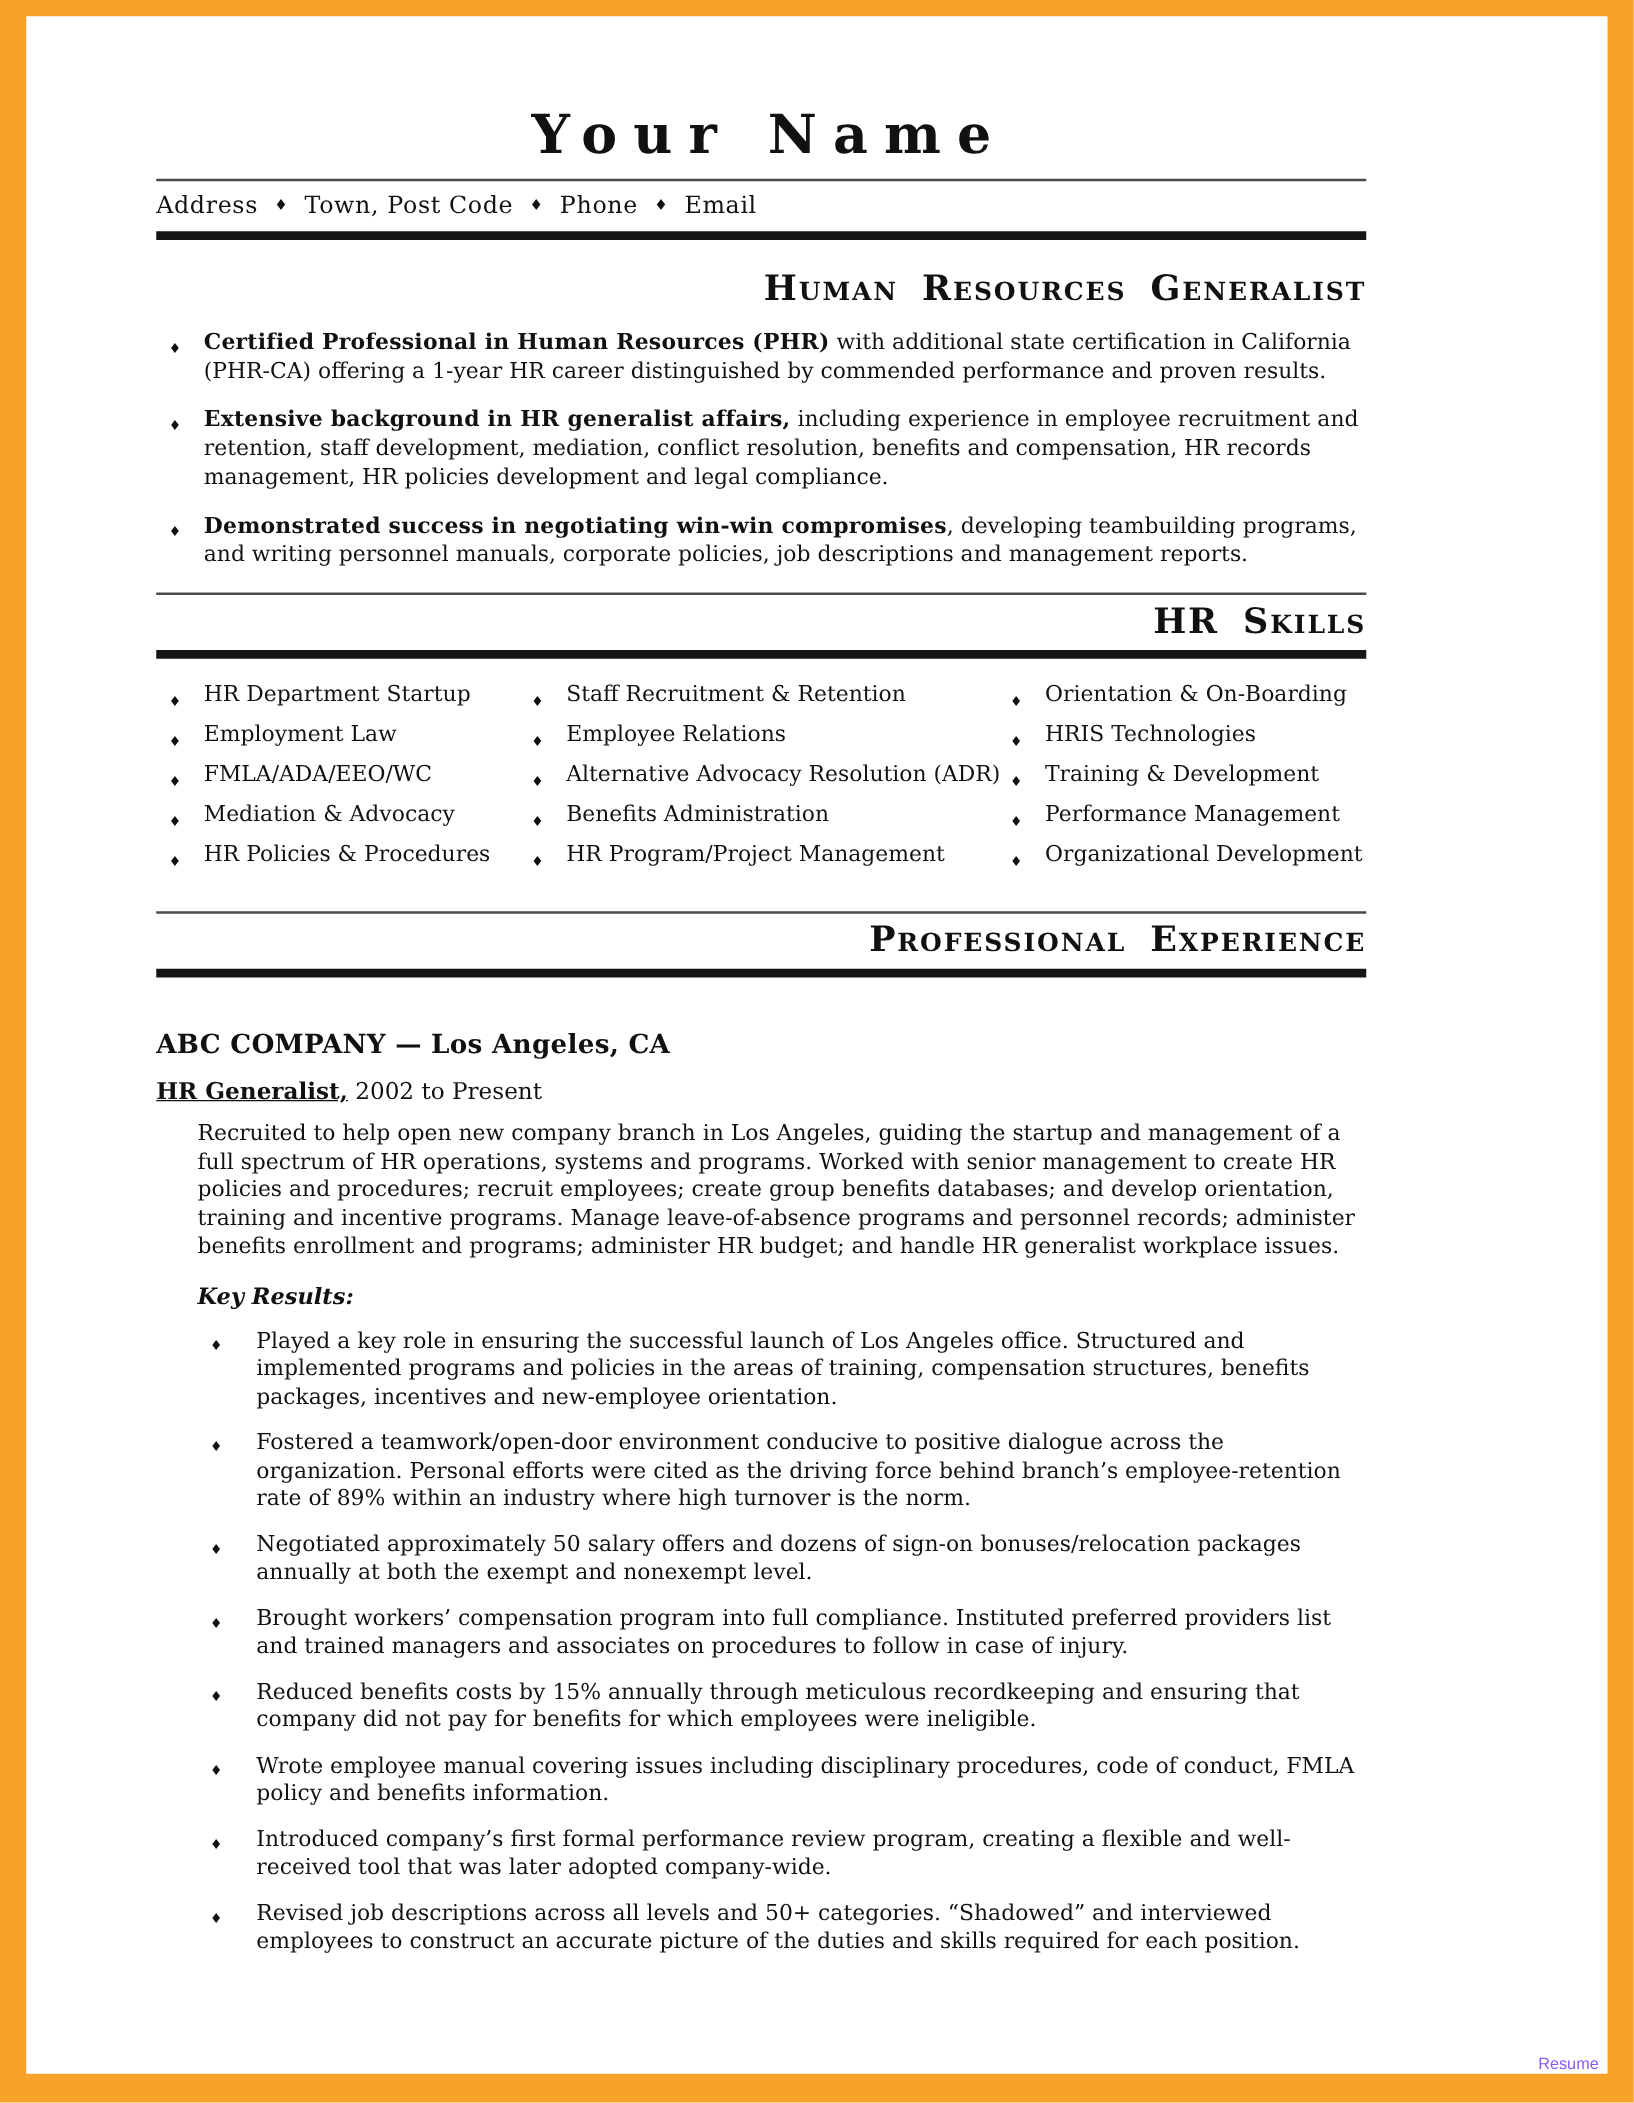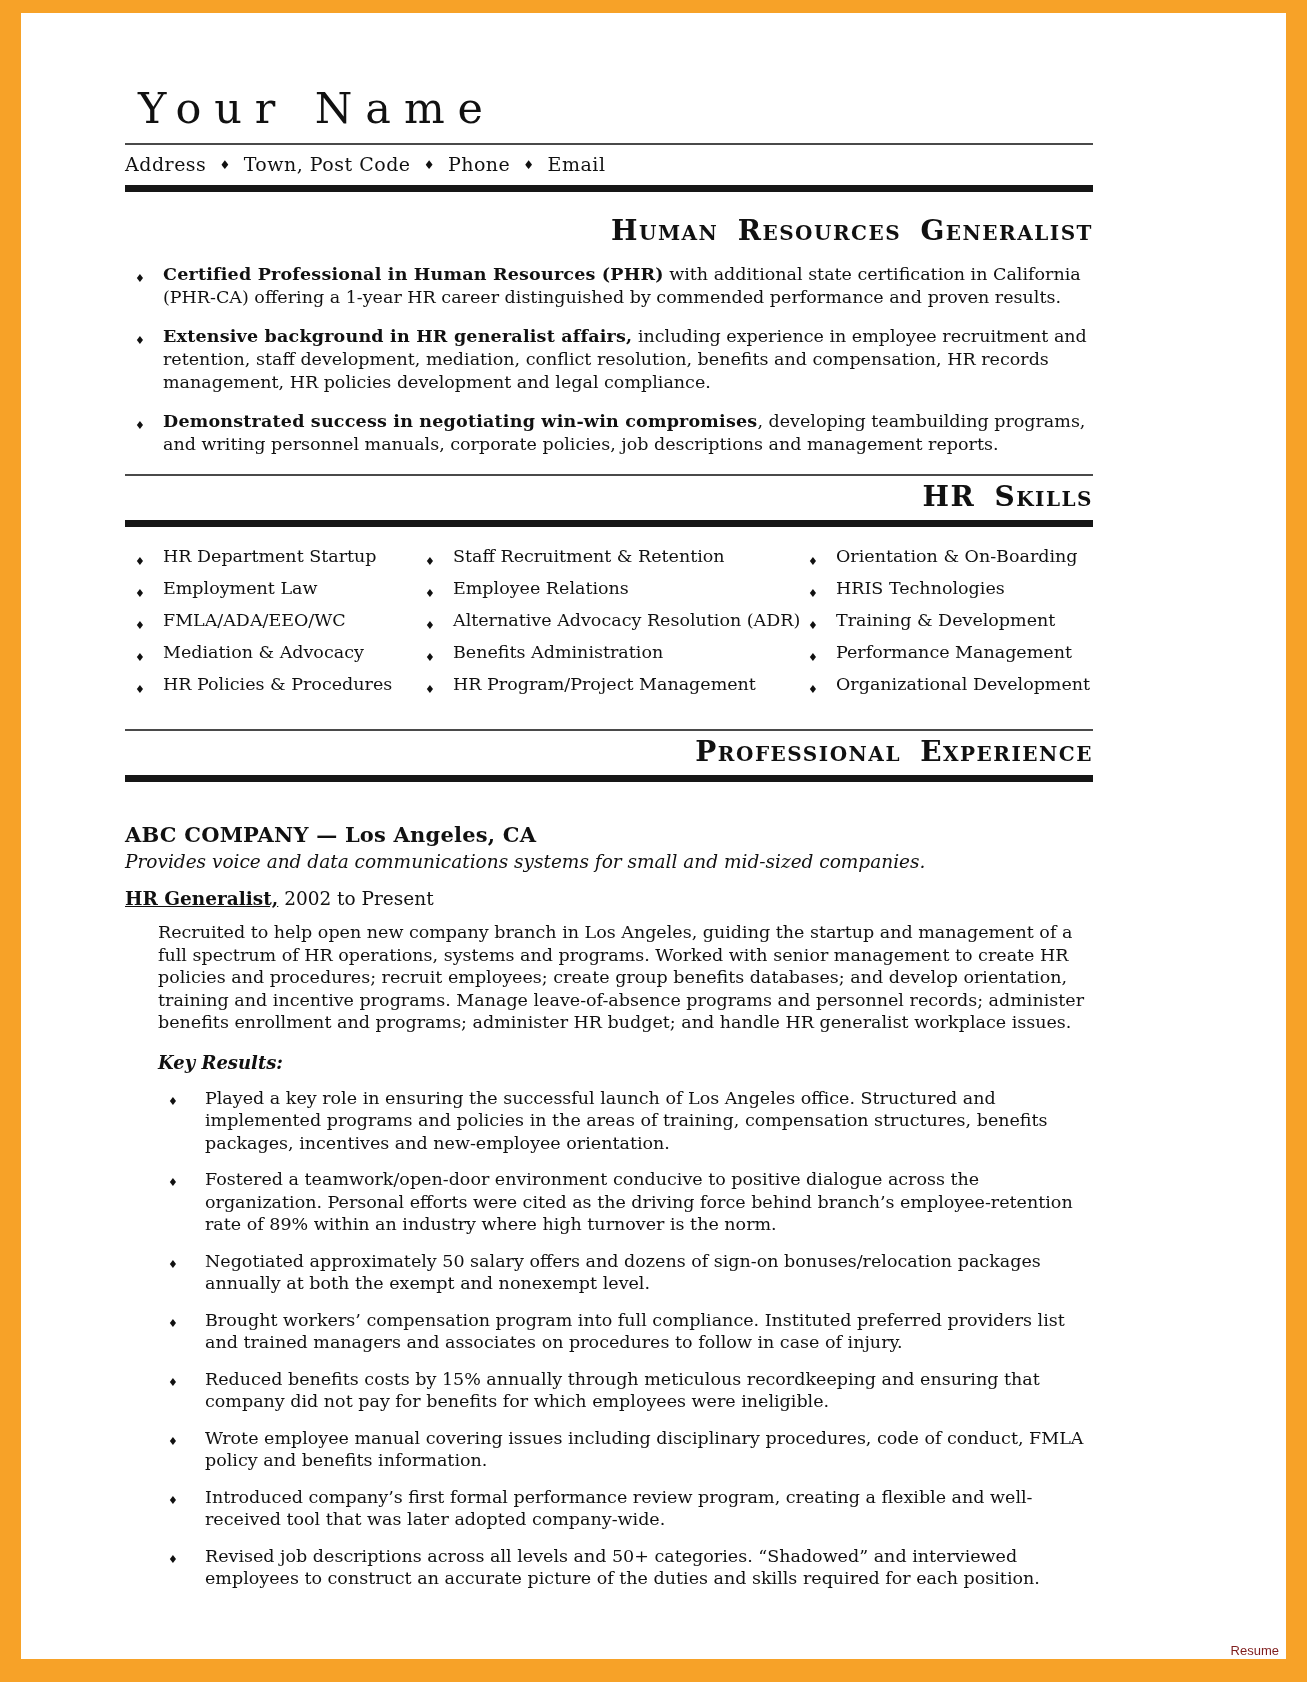--- a/index.html
+++ b/index.html
@@ -13,22 +13,23 @@
   }
   .paper {
     position: absolute;
     left: 21px; right: 21px; top: 13px; bottom: 23px;
     background: #ffffff;
     overflow: hidden;
   }
   .content { margin-left: 104px; width: 968px; padding-top: 70px; }
 
   .name {
+    text-align: center;
     font-size: 43px;
-    font-weight: normal;
+    font-weight: bold;
     letter-spacing: 0.30em;
     margin: 0;
     padding-left: 0.30em; 
     white-space: nowrap;
   }
   .rule-thin { height: 0; border: none; border-top: 2px solid #4a4a4a; margin: 0; }
   .rule-thick { height: 7px; background: #161616; }
 
   .name-rule { margin-top: 10px; }
 
@@ -75,21 +76,21 @@
   .key-results-label { margin: 18px 0 0 33px; font-weight: bold; font-style: italic; font-size: 18px; }
 
   .kr-list { margin: 4px 0 0 43px; }
   .kr-item { display: flex; margin: 14px 0; font-size: 17.5px; line-height: 22.5px; }
   .kr-item .dmd { flex: 0 0 37px; font-size: 11px; padding-top: 4px; }
 
   .watermark {
     position: absolute;
     right: 7px; bottom: 1px;
     font-size: 13px;
-    color: #7f1d1d;
+    color: #8b5cf6;
     font-family: "Liberation Sans", sans-serif;
   }
 </style>
 </head>
 <body>
 
 <div class="paper">
   <div class="content">
 
     <h1 class="name">Your Name</h1>
@@ -190,21 +191,20 @@
       </div>
     </div>
 
     <div class="band">
       <div class="rule-thin"></div>
       <h2 class="section-heading band-heading">Professional Experience</h2>
       <div class="rule-thick"></div>
     </div>
 
     <h3 class="company-name">ABC COMPANY — Los Angeles, CA</h3>
-    <p class="company-desc">Provides voice and data communications systems for small and mid-sized companies.</p>
 
     <p class="role-line"><span class="role-title">HR Generalist,</span><span> 2002 to Present</span></p>
 
     <p class="exp-summary">Recruited to help open new company branch in Los Angeles, guiding the startup and management of a full spectrum of HR operations, systems and programs. Worked with senior management to create HR policies and procedures; recruit employees; create group benefits databases; and develop orientation, training and incentive programs. Manage leave-of-absence programs and personnel records; administer benefits enrollment and programs; administer HR budget; and handle HR generalist workplace issues.</p>
 
     <p class="key-results-label">Key Results:</p>
 
     <div class="kr-list">
       <div class="kr-item">
           <span class="dmd">♦</span>

